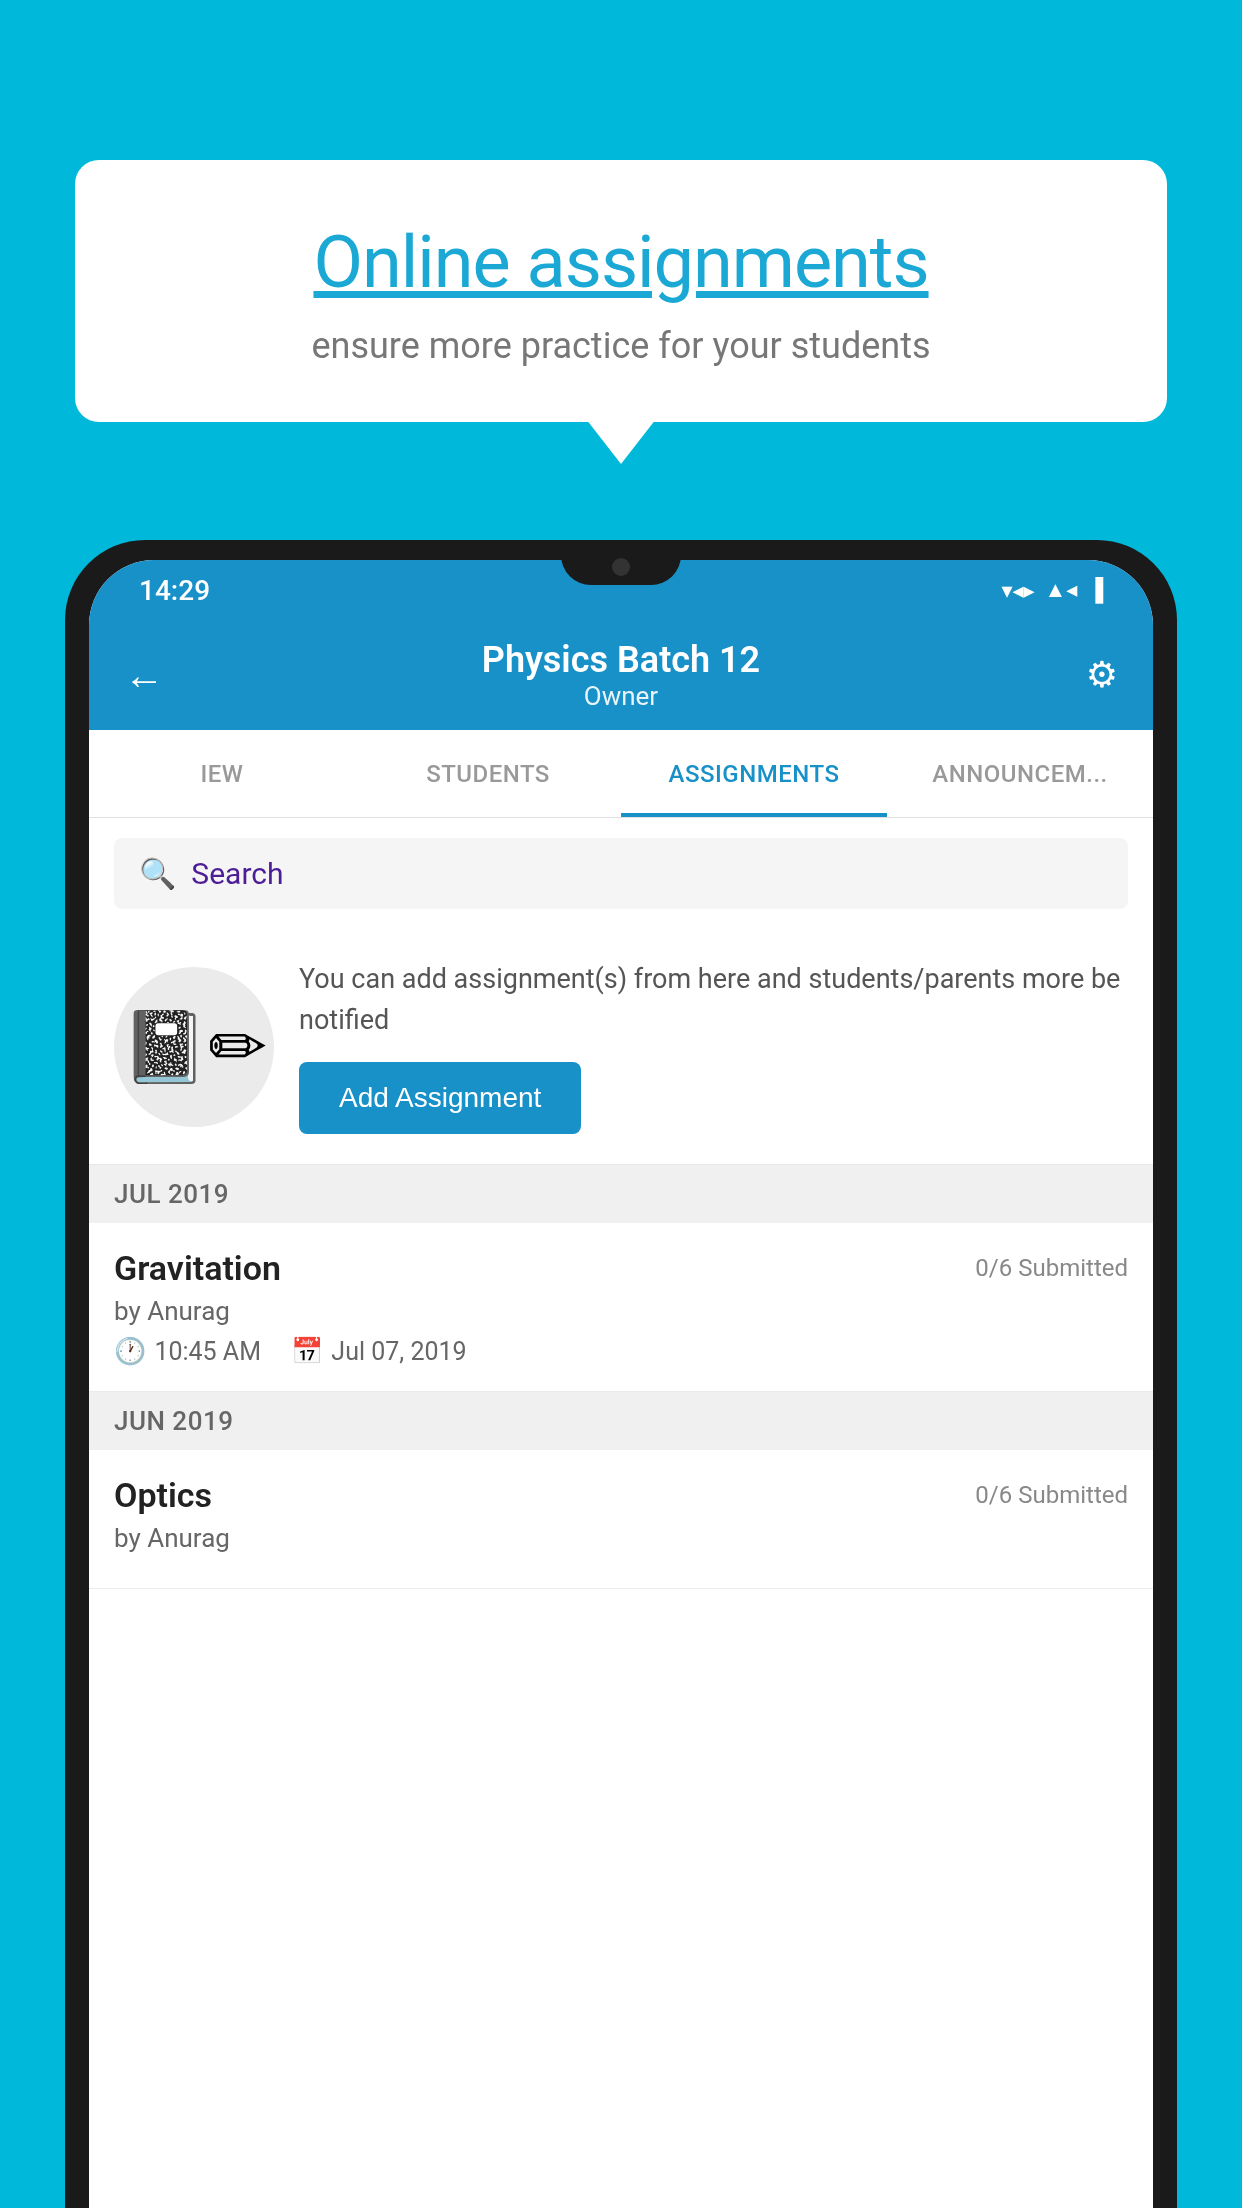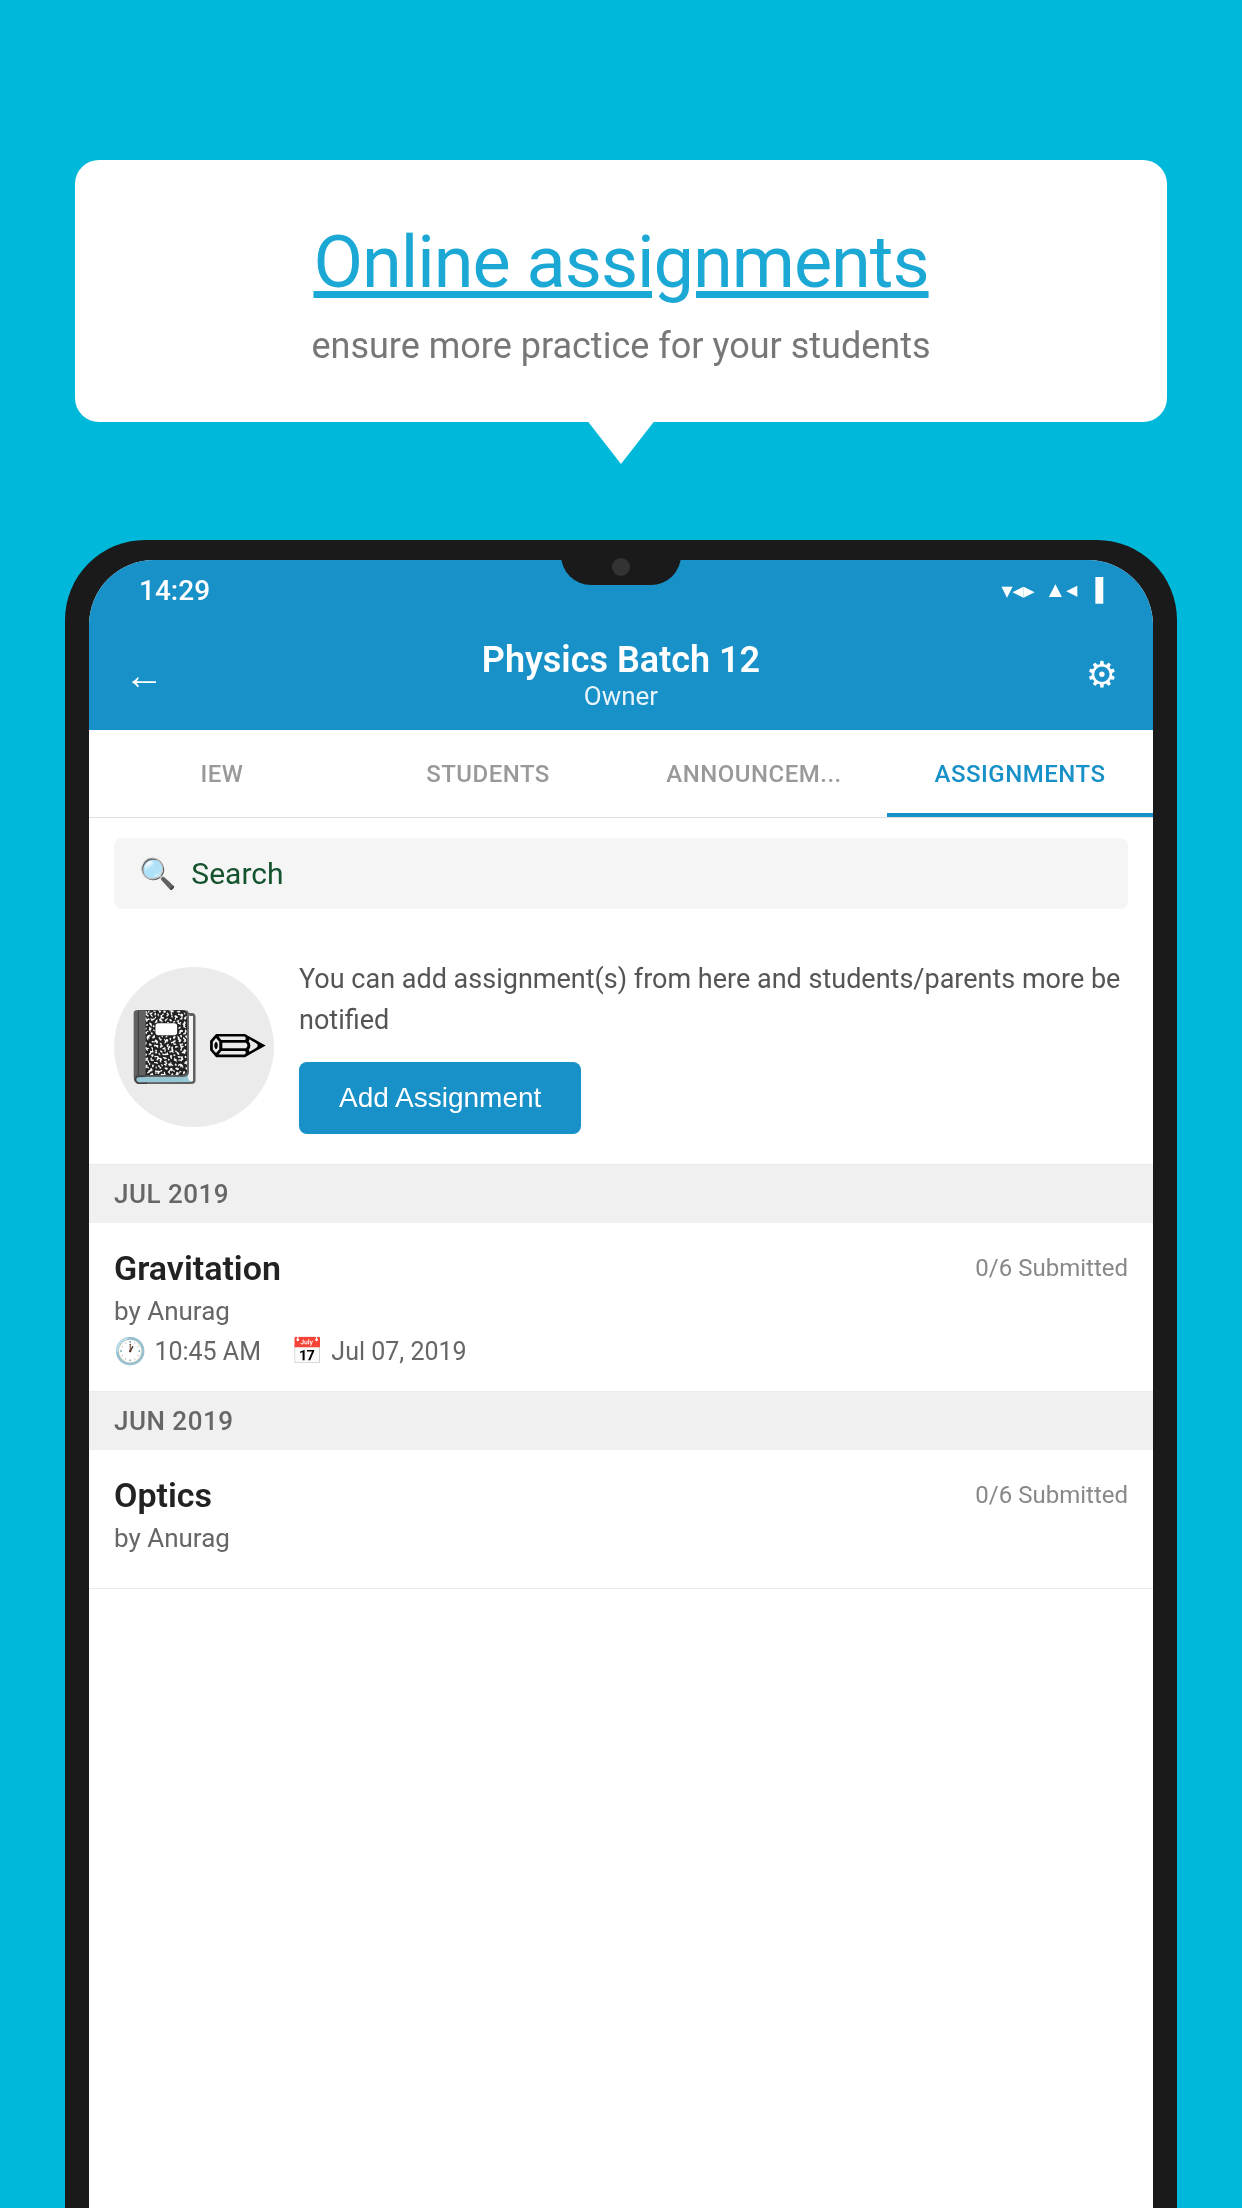--- a/index.html
+++ b/index.html
@@ -249,21 +249,21 @@
       padding: 18px 25px;
       gap: 15px;
     }
 
     .search-icon-inner {
       color: #aaa;
       font-size: 30px;
     }
 
     .search-text {
-      color: #14532d;
+      color: #4c1d95;
       font-size: 30px;
     }
 
     
     .promo-section {
       display: flex;
       align-items: center;
       padding: 30px 25px;
       gap: 25px;
       border-bottom: 1px solid #e8e8e8;
@@ -403,25 +403,25 @@
         <div class="settings-btn">⚙</div>
       </div>
 
       <div class="tabs-bar">
         <div class="tab-item">
           <span>IEW</span>
         </div>
         <div class="tab-item">
           <span>STUDENTS</span>
         </div>
+        <div class="tab-item active">
+          <span>ASSIGNMENTS</span>
+        </div>
         <div class="tab-item">
           <span>ANNOUNCEM...</span>
-        </div>
-        <div class="tab-item active">
-          <span>ASSIGNMENTS</span>
         </div>
       </div>
 
       <div class="content-area">
 
         <div class="search-container">
           <div class="search-bar">
             <span class="search-icon-inner">🔍</span>
             <span class="search-text">Search</span>
           </div>

